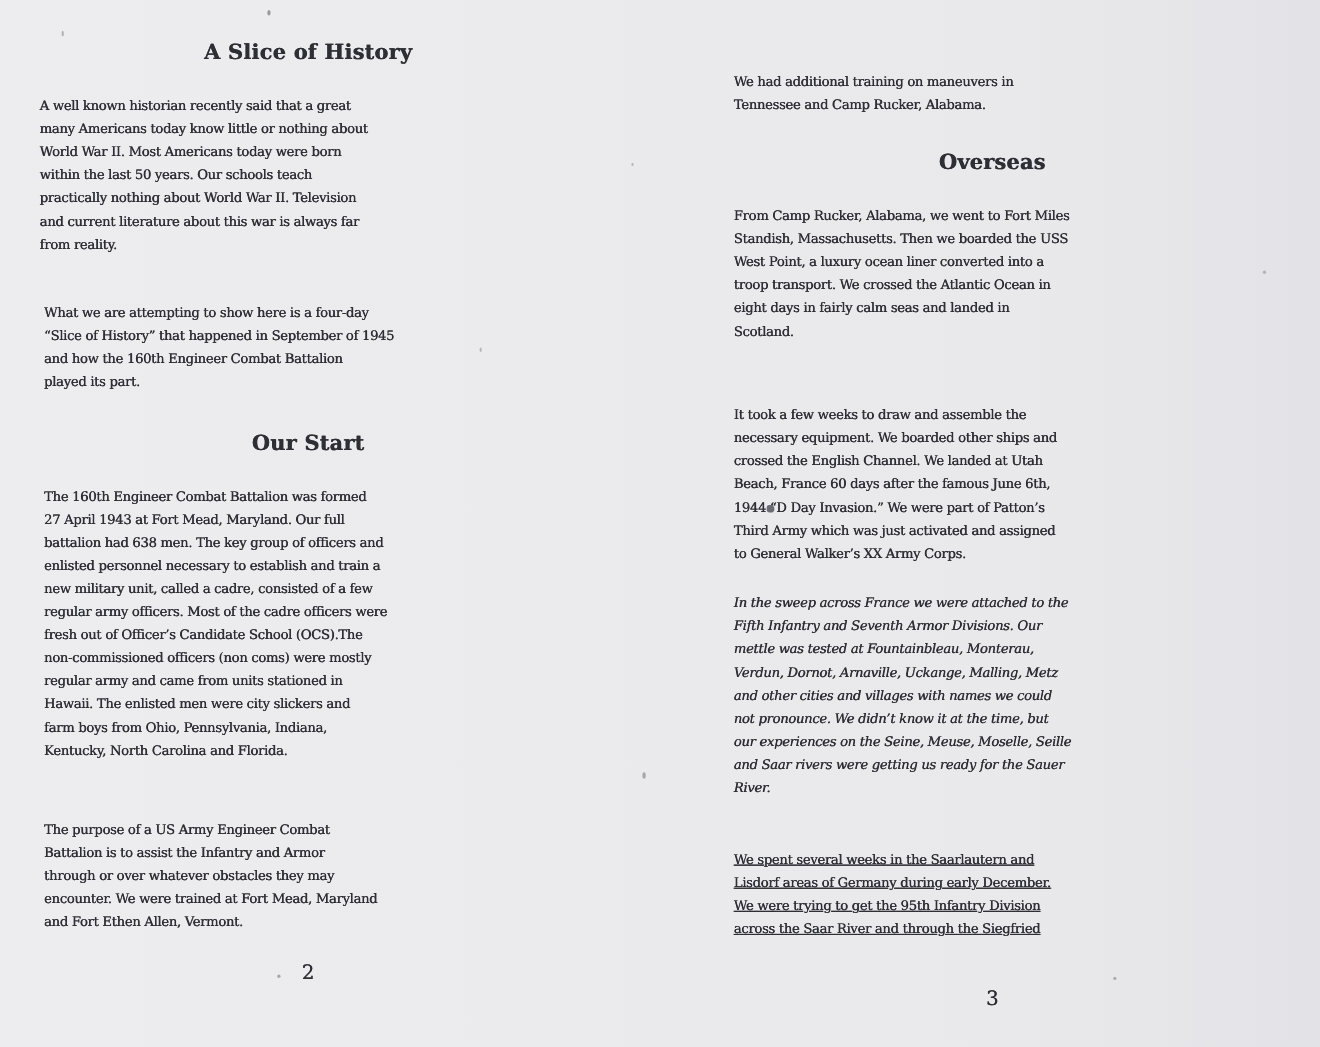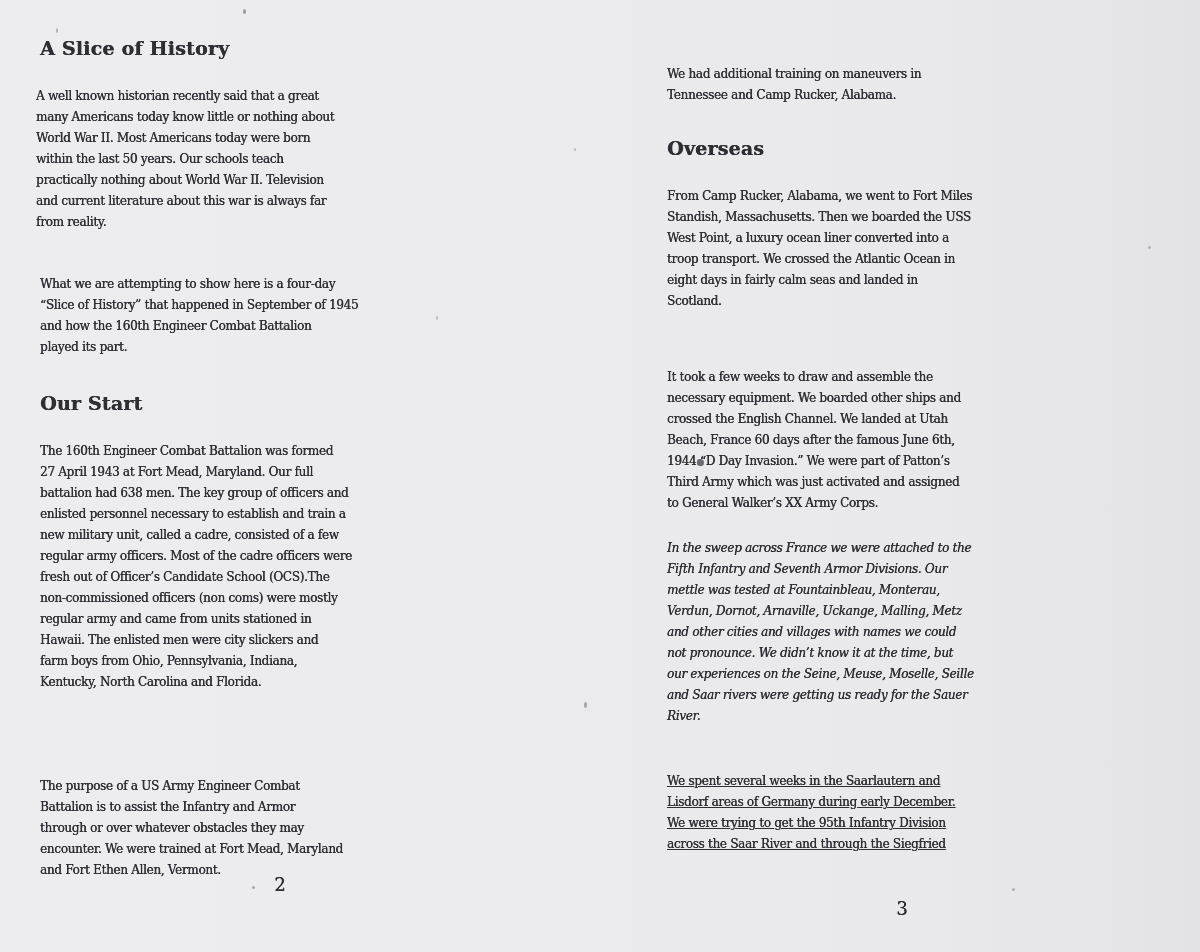--- a/index.html
+++ b/index.html
@@ -23,21 +23,21 @@
   .para {
     position: absolute;
     white-space: pre;
     font-size: 12px;
     line-height: 21px;
     letter-spacing: -0.3px;
     text-shadow: 0.3px 0 0 currentColor;
   }
   .heading {
     position: absolute;
-    text-align: left;
+    text-align: center;
     font-size: 19px;
     font-weight: bold;
     letter-spacing: 0.2px;
     text-shadow: 0.4px 0 0 currentColor;
   }
   .heading.col-left  { left: 40px;  width: 480px; }
   .heading.col-right { left: 667px; width: 470px; }
   .page-number {
     position: absolute;
     text-align: center;
@@ -93,21 +93,21 @@
 enlisted personnel necessary to establish and train a
 new military unit, called a cadre, consisted of a few
 regular army officers. Most of the cadre officers were
 fresh out of Officer’s Candidate School (OCS).The
 non-commissioned officers (non coms) were mostly
 regular army and came from units stationed in
 Hawaii. The enlisted men were city slickers and
 farm boys from Ohio, Pennsylvania, Indiana,
 Kentucky, North Carolina and Florida.</div>
 
-    <div class="para" style="left:40px; top:776px;">The purpose of a US Army Engineer Combat
+    <div class="para" style="left:40px; top:744px;">The purpose of a US Army Engineer Combat
 Battalion is to assist the Infantry and Armor
 through or over whatever obstacles they may
 encounter. We were trained at Fort Mead, Maryland
 and Fort Ethen Allen, Vermont.</div>
 
     <div class="page-number col-left" style="top:874px;">2</div>
   </div>
 
   <div>
     <div class="para" style="left:667px; top:64px;">We had additional training on maneuvers in

